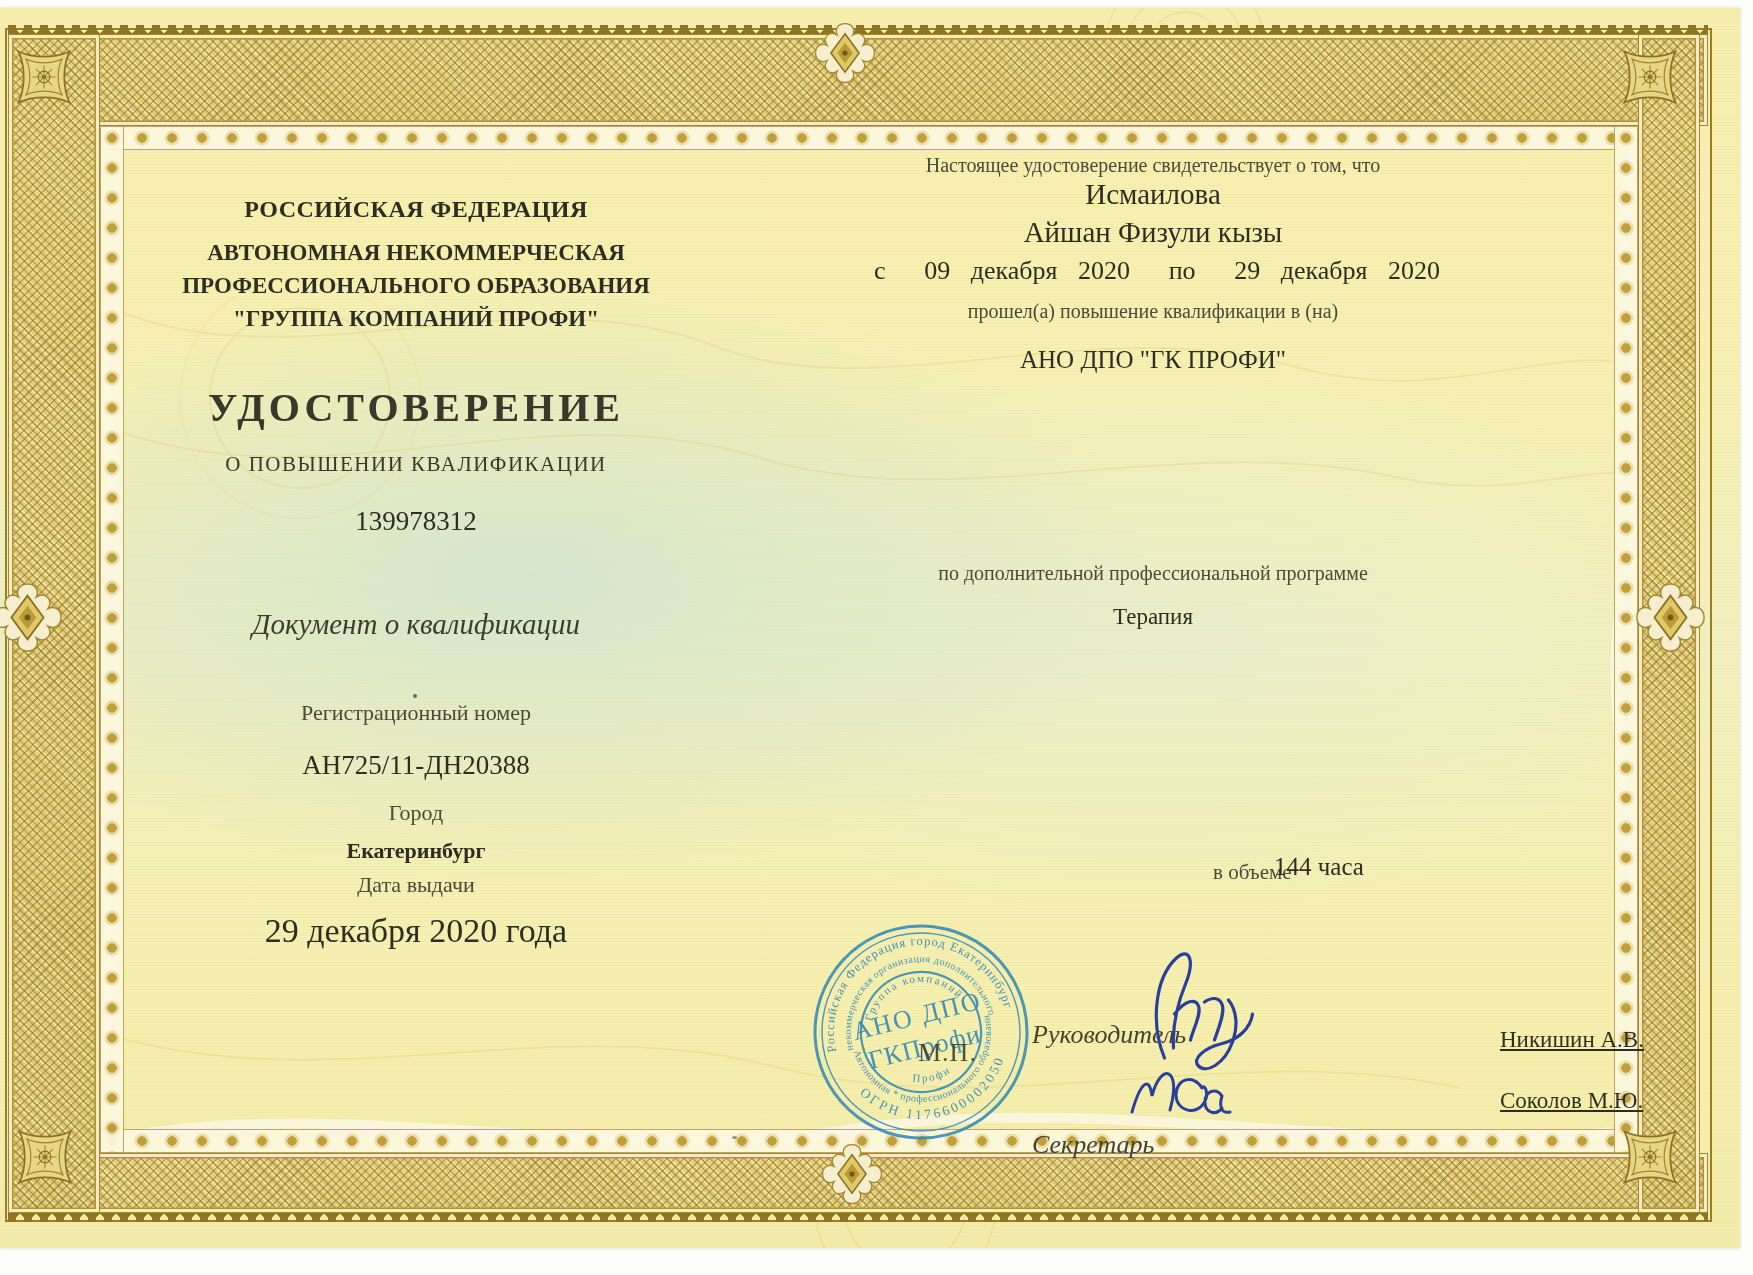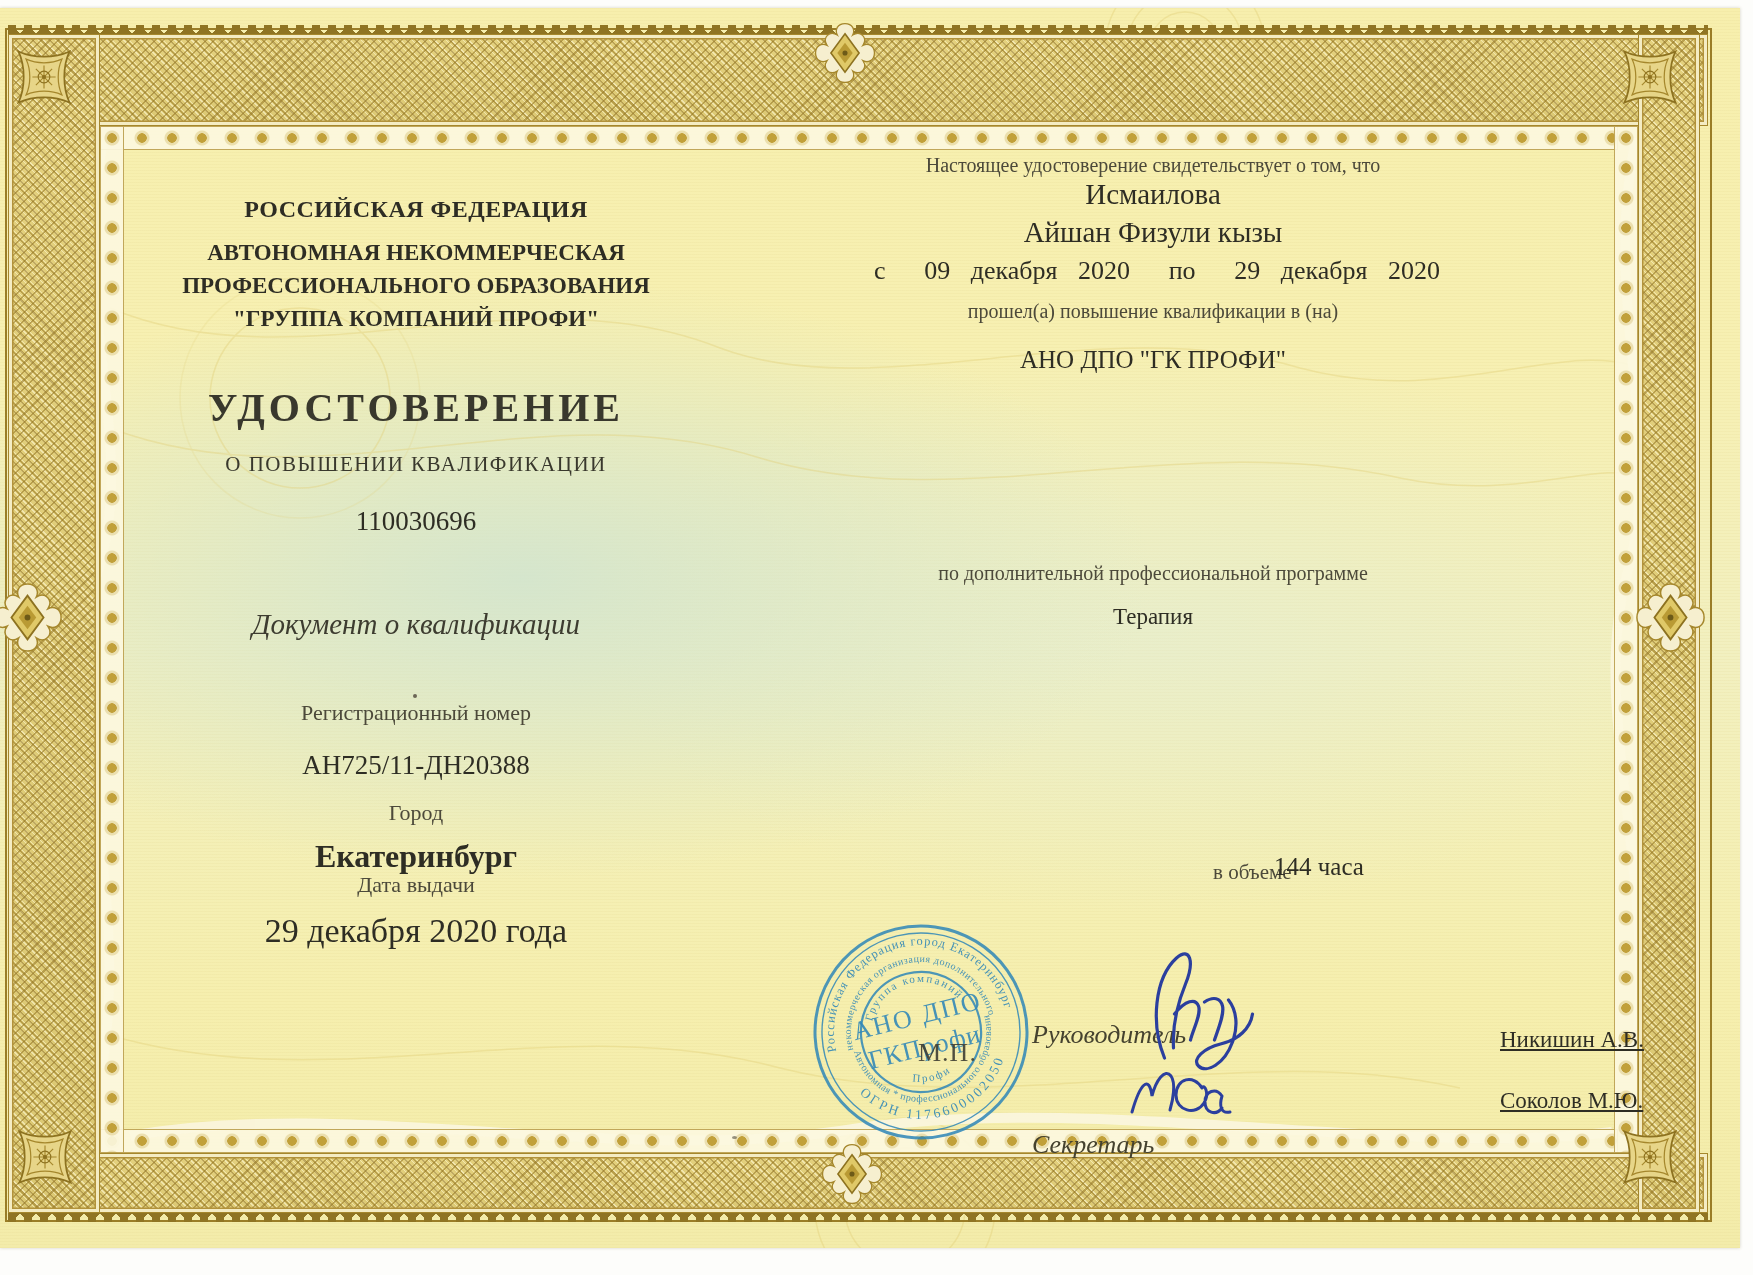--- a/index.html
+++ b/index.html
@@ -52,21 +52,21 @@
   .tmpl{color:#4c493a;}
   .country{top:188px;font-size:24px;font-weight:700;letter-spacing:.5px;}
   .orgname{top:228px;font-size:23px;font-weight:700;line-height:33px;}
   .bigtitle{top:376px;font-size:40px;font-weight:600;letter-spacing:4px;color:#39382d;}
   .subtitle{top:444px;font-size:21px;letter-spacing:1.5px;color:#39382d;}
   .blankno{top:498px;font-size:27px;}
   .doctype{top:600px;font-size:29px;font-style:italic;color:#3d3c30;font-weight:500;}
   .reglabel{top:692px;font-size:22px;}
   .regvalue{top:742px;font-size:27px;}
   .citylabel{top:792px;font-size:22px;}
-  .cityvalue{top:830px;font-size:32px;font-weight:600;}
+  .cityvalue{top:830px;font-size:22px;font-weight:600;}
   .datelabel{top:864px;font-size:22px;}
   .datevalue{top:904px;font-size:34px;}
   .intro{top:146px;font-size:20px;}
   .surname{top:170px;font-size:29px;}
   .holdername{top:208px;font-size:29px;}
   .period{top:248px;font-size:26px;display:flex;justify-content:space-between;padding:0 10px 0 4px;word-spacing:14px;}
   .action{top:292px;font-size:20px;}
   .institution{top:338px;font-size:25px;}
   .programlabel{top:554px;font-size:20px;}
   .programname{top:596px;font-size:23px;}
@@ -171,21 +171,21 @@
       </svg>
 
     <div class="txt col-l country">РОССИЙСКАЯ ФЕДЕРАЦИЯ</div>
     <div class="txt col-l orgname">
       <div>АВТОНОМНАЯ НЕКОММЕРЧЕСКАЯ</div>
       <div>ПРОФЕССИОНАЛЬНОГО ОБРАЗОВАНИЯ</div>
       <div>"ГРУППА КОМПАНИЙ ПРОФИ"</div>
     </div>
     <div class="txt col-l bigtitle">УДОСТОВЕРЕНИЕ</div>
     <div class="txt col-l subtitle">О ПОВЫШЕНИИ КВАЛИФИКАЦИИ</div>
-    <div class="txt col-l blankno">110030696</div>
+    <div class="txt col-l blankno">139978312</div>
     <div class="txt col-l doctype">Документ о квалификации</div>
     <div class="txt col-l reglabel tmpl">Регистрационный номер</div>
     <div class="txt col-l regvalue">АН725/11-ДН20388</div>
     <div class="txt col-l citylabel tmpl">Город</div>
     <div class="txt col-l cityvalue">Екатеринбург</div>
     <div class="txt col-l datelabel tmpl">Дата выдачи</div>
     <div class="txt col-l datevalue">29 декабря 2020 года</div>
 
     <div class="txt col-r intro tmpl">Настоящее удостоверение свидетельствует о том, что</div>
     <div class="txt col-r surname">Исмаилова</div>

